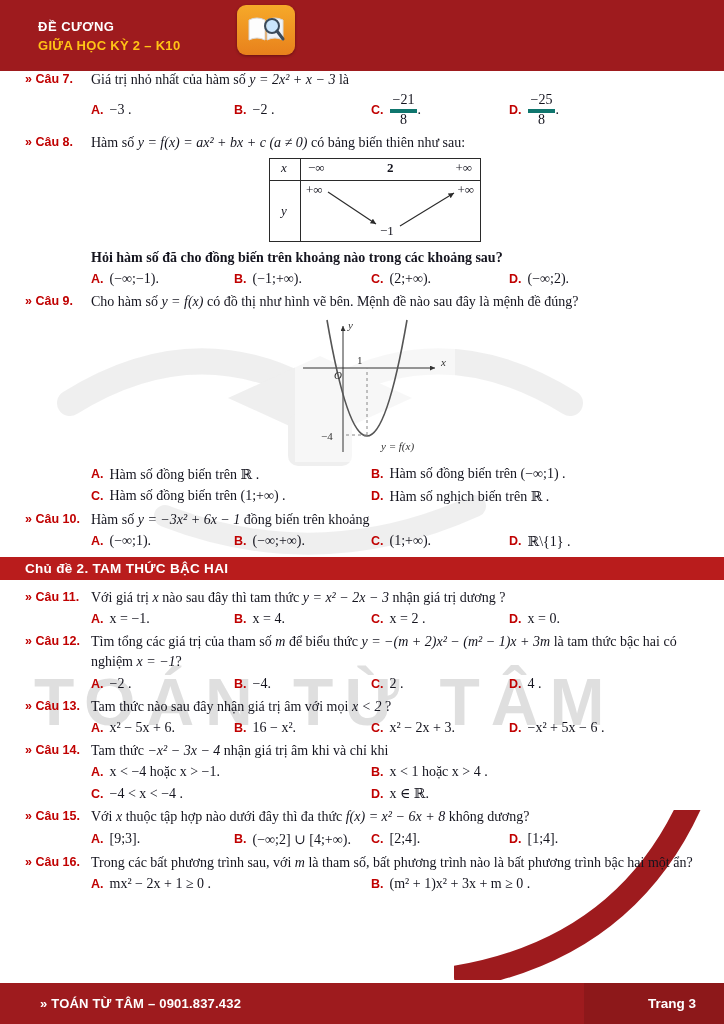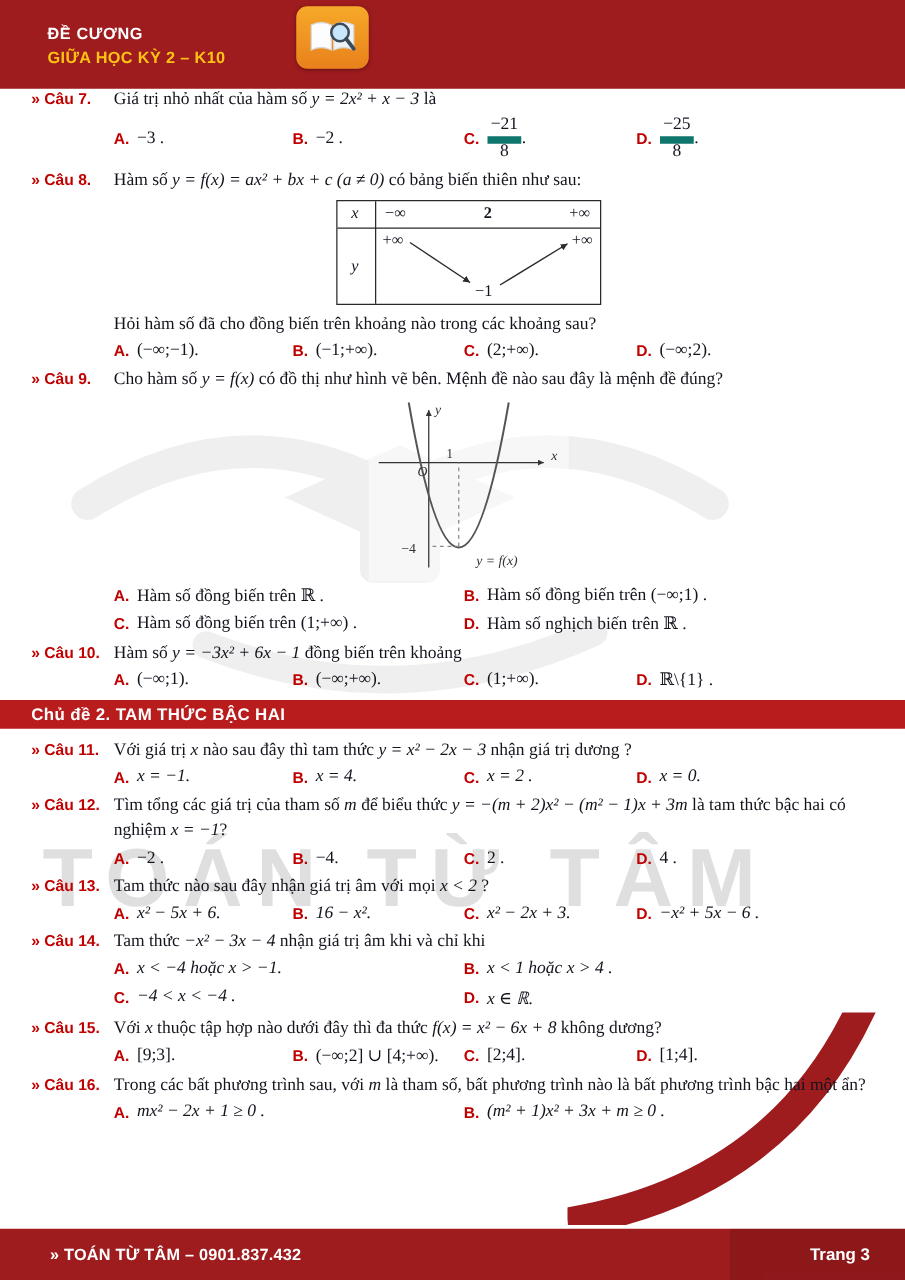--- a/index.html
+++ b/index.html
@@ -41,30 +41,30 @@
     color: #707070; opacity: .22;
   }
   .swoosh { position: absolute; right: 0; bottom: 44px; width: 270px; height: 170px; z-index: 1; }
 
   
   .content { position: absolute; top: 64px; left: 0; right: 0; bottom: 46px; z-index: 2; padding: 6px 28px 0 25px; overflow: hidden; }
   .q { margin-bottom: 5px; }
   .qhead { display: flex; align-items: flex-start; }
   .qlabel { flex: 0 0 66px; color: #C00101; font: bold 12.5px "Liberation Sans", sans-serif; padding-top: 2px; }
   .qtext { flex: 1; line-height: 1.45; }
-  .qtext2 { margin: 2px 0 2px 66px; line-height: 1.45; }
+  .qtext2 { margin: 2px 0 2px 66px; line-height: 1.45; font-weight: bold; }
   .m { font-style: italic; }
 
   .opts { display: grid; margin: 3px 0 2px 66px; grid-template-columns: 143px 137px 138px 1fr; row-gap: 5px; align-items: center; }
   .opts.c2 { grid-template-columns: 280px 1fr; }
   .opt { display: flex; align-items: center; white-space: nowrap; }
   .olabel { color: #C00101; font: bold 12.5px "Liberation Sans", sans-serif; margin-right: 6px; }
-  .it .otext { font-style: italic; }
+  .it .otext { }
   .frac { display: inline-block; text-align: center; vertical-align: middle; line-height: 1.05; }
-  .frac .num { display: block; padding: 0 3px 1px; border-bottom: 6px solid #0f766e; }
+  .frac .num { display: block; padding: 0 3px 1px; border-bottom: 4px solid #0f766e; }
   .frac .den { display: block; }
 
   .section-bar {
     margin: 7px -28px 8px -40px; background: #b91c1c; color: #fff;
     font: bold 13.5px "Liberation Sans", sans-serif; padding: 4px 0 4px 40px; letter-spacing: .3px;
   }
 
   
   .bbt { position: relative; width: 212px; height: 84px; margin: 5px 0 6px 244px; border: 1px solid #2a2a2a; font-size: 13px; background: rgba(255,255,255,.65); }
   .bbt .vline { position: absolute; top: 0; bottom: 0; left: 30px; border-left: 1px solid #2a2a2a; }

